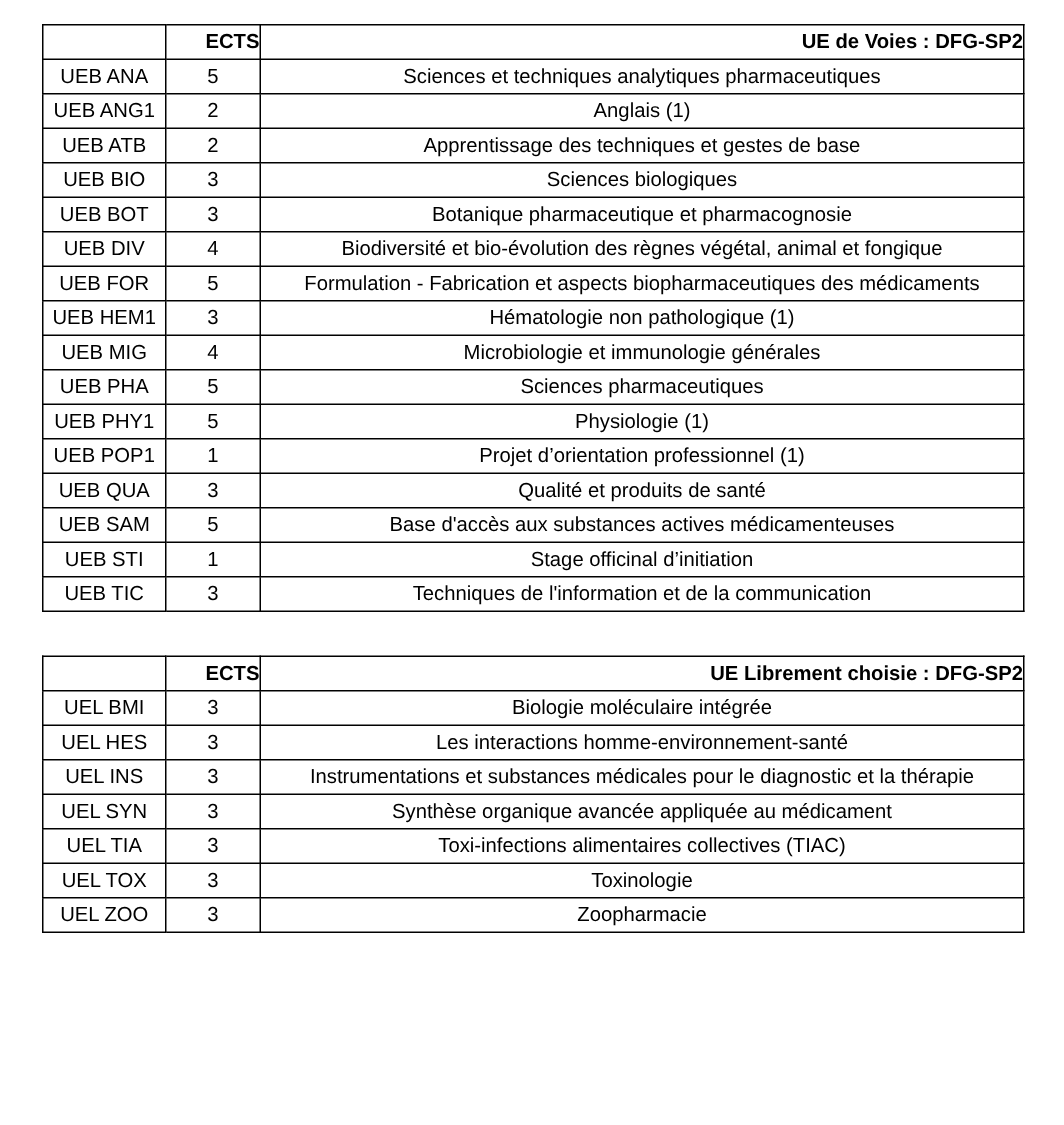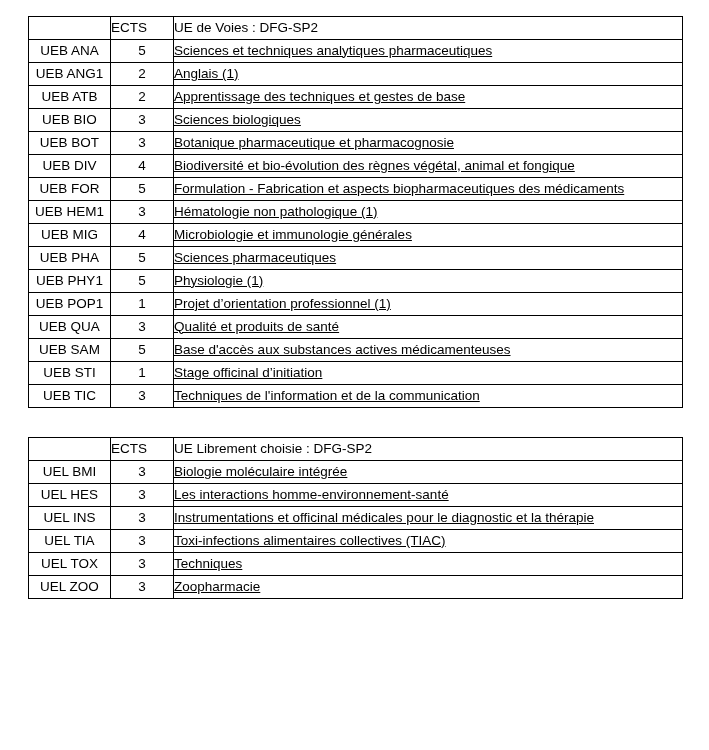--- a/index.html
+++ b/index.html
@@ -31,35 +31,34 @@
     vertical-align: middle;
     font-size: 13.5px;
     line-height: 1.1;
     overflow: hidden;
     white-space: nowrap;
   }
   col.c-code  { width: 82px; }
   col.c-ects  { width: 63px; }
   col.c-title { width: 509px; }
   th.h-ects, th.h-title {
-    font-weight: normal;
+    font-weight: bold;
     font-size: 14px;
-    text-align: left;
+    text-align: right;
   }
   td.code {
     text-align: center;
     padding-left: 8px;
   }
   td.ects {
     text-align: center;
   }
   td.title {
-    text-align: left;
+    text-align: center;
     padding-left: 8px;
-    text-decoration: underline;
   }
 </style>
 </head>
 <body>
 
 <div class="page">
 
   <table class="ue">
     <colgroup>
       <col class="c-code">
@@ -194,36 +193,41 @@
 
   <tr>
     <td class="code">UEL HES</td>
     <td class="ects">3</td>
     <td class="title">Les interactions homme-environnement-santé</td>
   </tr>
 
   <tr>
     <td class="code">UEL INS</td>
     <td class="ects">3</td>
-    <td class="title">Instrumentations et officinal médicales pour le diagnostic et la thérapie</td>
-  </tr>
-
-
-
+    <td class="title">Instrumentations et substances médicales pour le diagnostic et la thérapie</td>
+  </tr>
+
+
+
+  <tr>
+    <td class="code">UEL SYN</td>
+    <td class="ects">3</td>
+    <td class="title">Synthèse organique avancée appliquée au médicament</td>
+  </tr>
 
   <tr>
     <td class="code">UEL TIA</td>
     <td class="ects">3</td>
     <td class="title">Toxi-infections alimentaires collectives (TIAC)</td>
   </tr>
 
   <tr>
     <td class="code">UEL TOX</td>
     <td class="ects">3</td>
-    <td class="title">Techniques</td>
+    <td class="title">Toxinologie</td>
   </tr>
 
   <tr>
     <td class="code">UEL ZOO</td>
     <td class="ects">3</td>
     <td class="title">Zoopharmacie</td>
   </tr>
 </tbody>
   </table>
 

